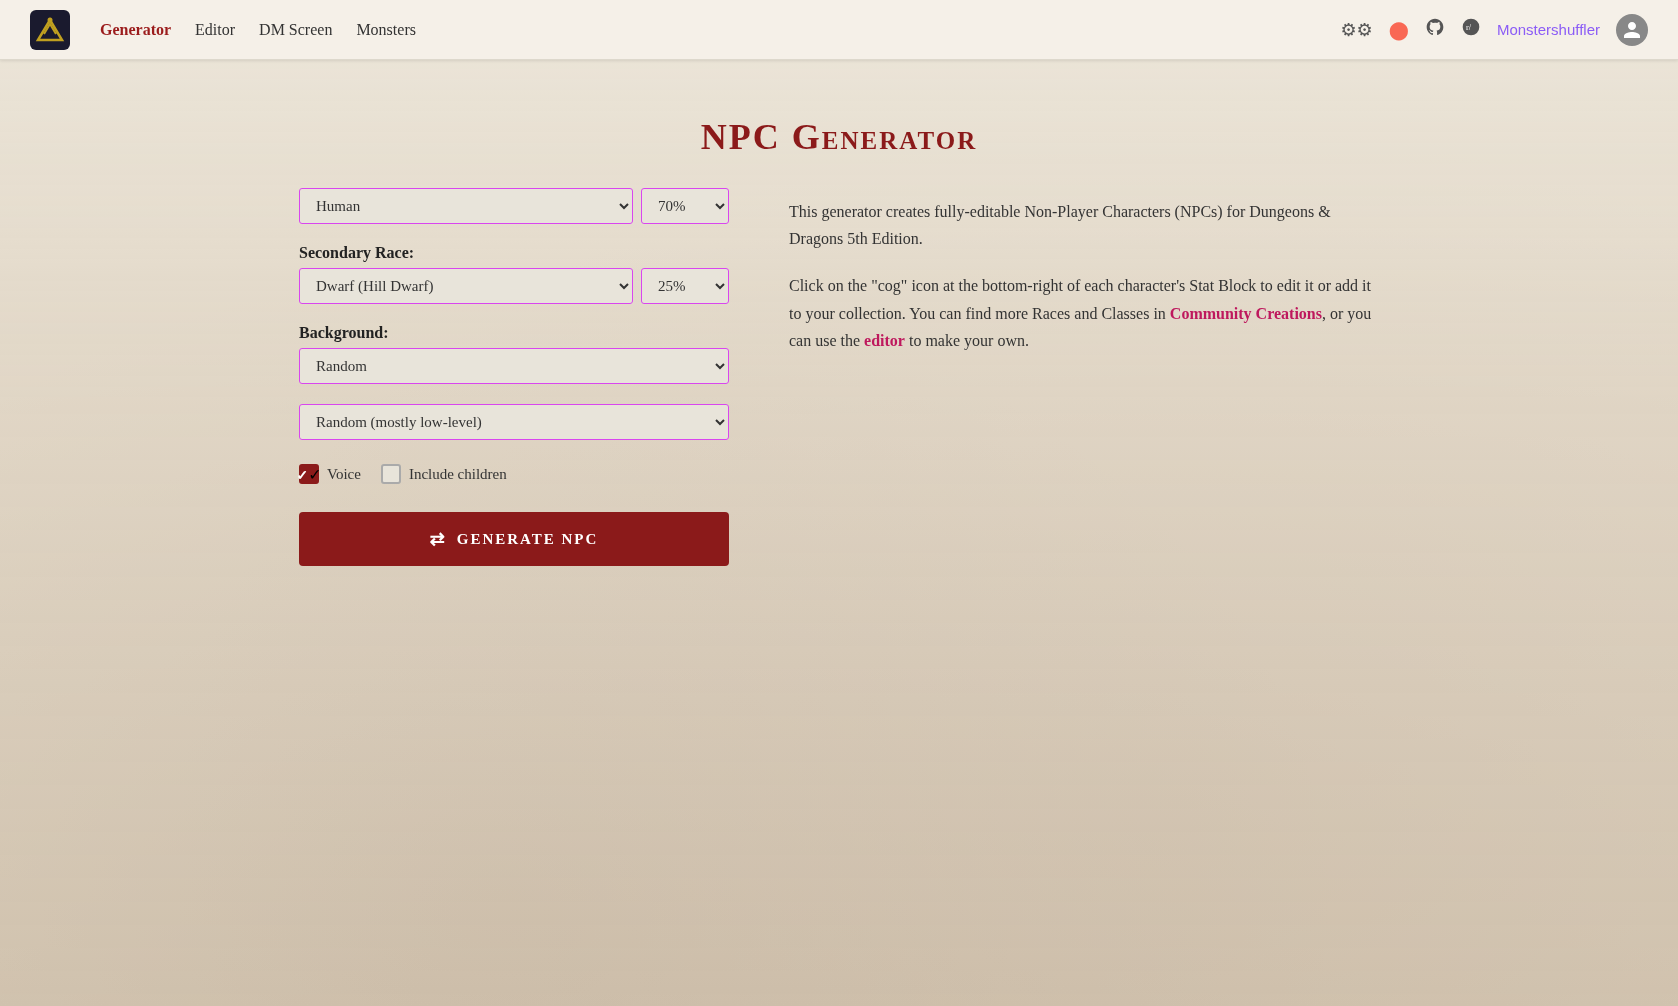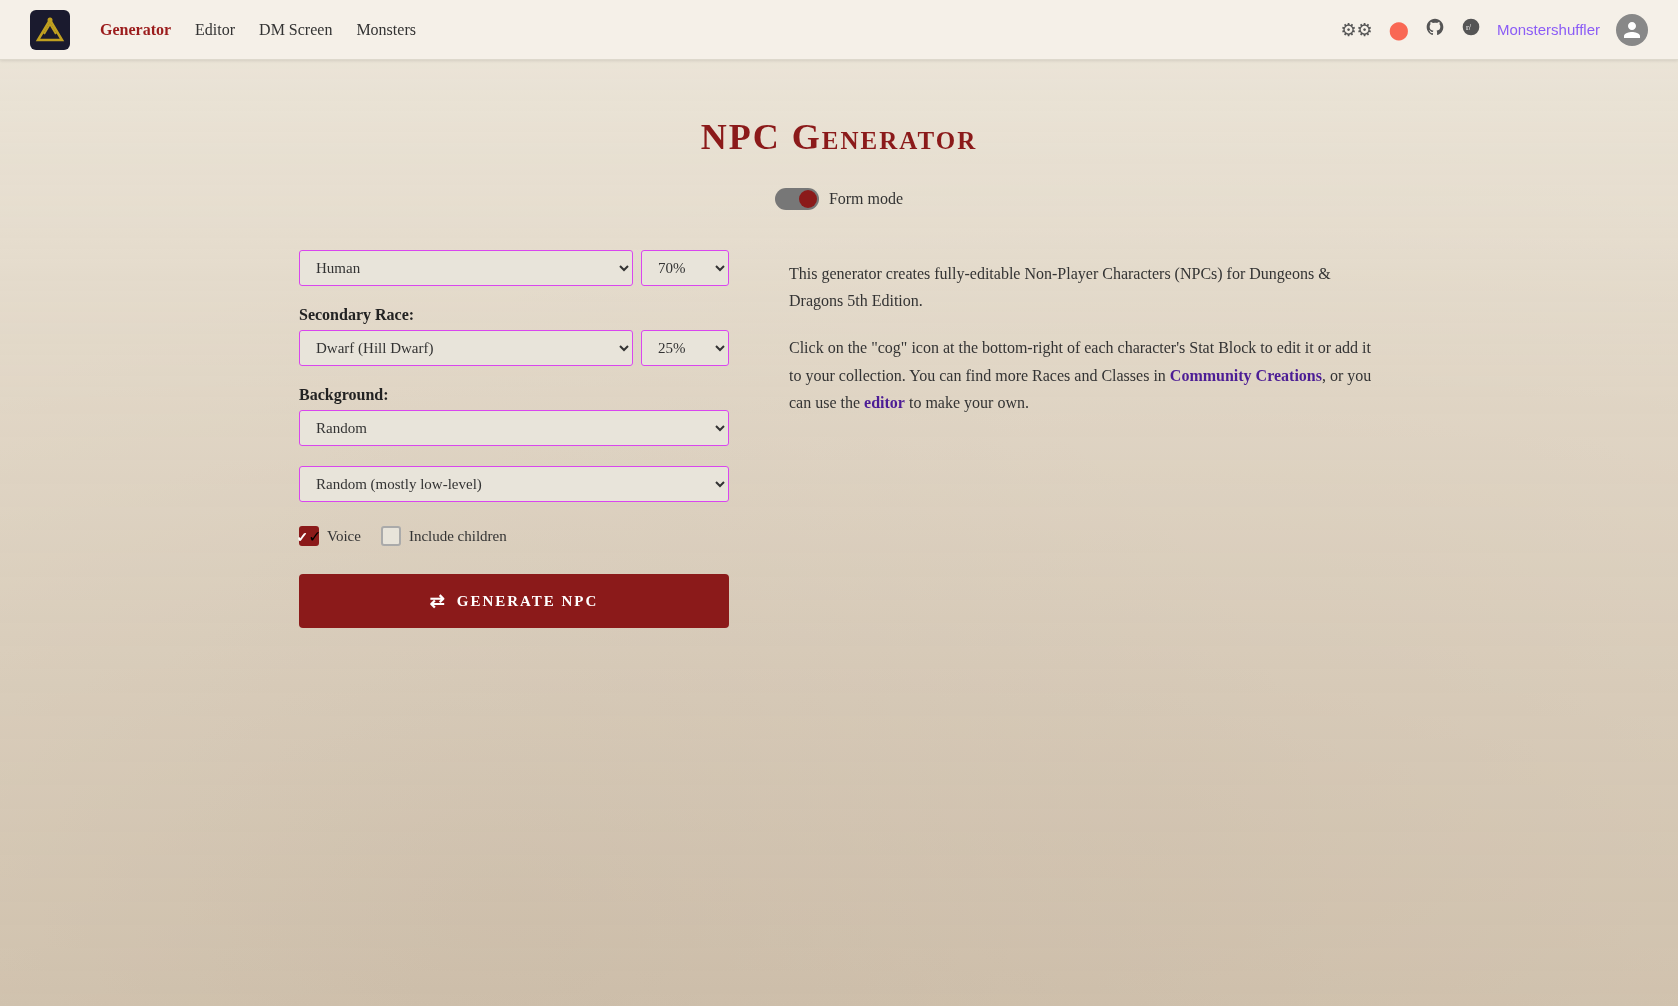--- a/index.html
+++ b/index.html
@@ -288,21 +288,21 @@
     .info-text {
       font-size: 16px;
       color: #333;
       font-family: 'Georgia', serif;
       line-height: 1.7;
       margin-bottom: 20px;
     }
 
     .info-text strong {
       font-weight: bold;
-      color: #4c1d95;
+      color: #be185d;
     }
 
     
     .icon-gear::before { content: '⚙'; }
     .icon-check::before { content: '✓'; color: white; font-size: 14px; font-weight: bold; }
   </style>
 </head>
 <body>
 
 <div class="bg-art"></div>
@@ -345,26 +345,20 @@
           <path d="M12 12c2.7 0 4.8-2.1 4.8-4.8S14.7 2.4 12 2.4 7.2 4.5 7.2 7.2 9.3 12 12 12zm0 2.4c-3.2 0-9.6 1.6-9.6 4.8v2.4h19.2v-2.4c0-3.2-6.4-4.8-9.6-4.8z"></path>
         </svg>
     </div>
   </div>
 </nav>
 
 <div class="main-content">
 
   <h1 class="page-title">NPC Generator</h1>
 
-  <div class="form-mode-row">
-    <div class="toggle-track on">
-      <div class="toggle-knob"></div>
-    </div>
-    <span class="form-mode-label">Form mode</span>
-  </div>
 
   <div class="content-grid">
 
     <div class="form-panel">
 
       <div class="form-group">
         <div class="form-row">
           <select class="select-main">
             <option>Human</option>
             <option>Elf</option>

